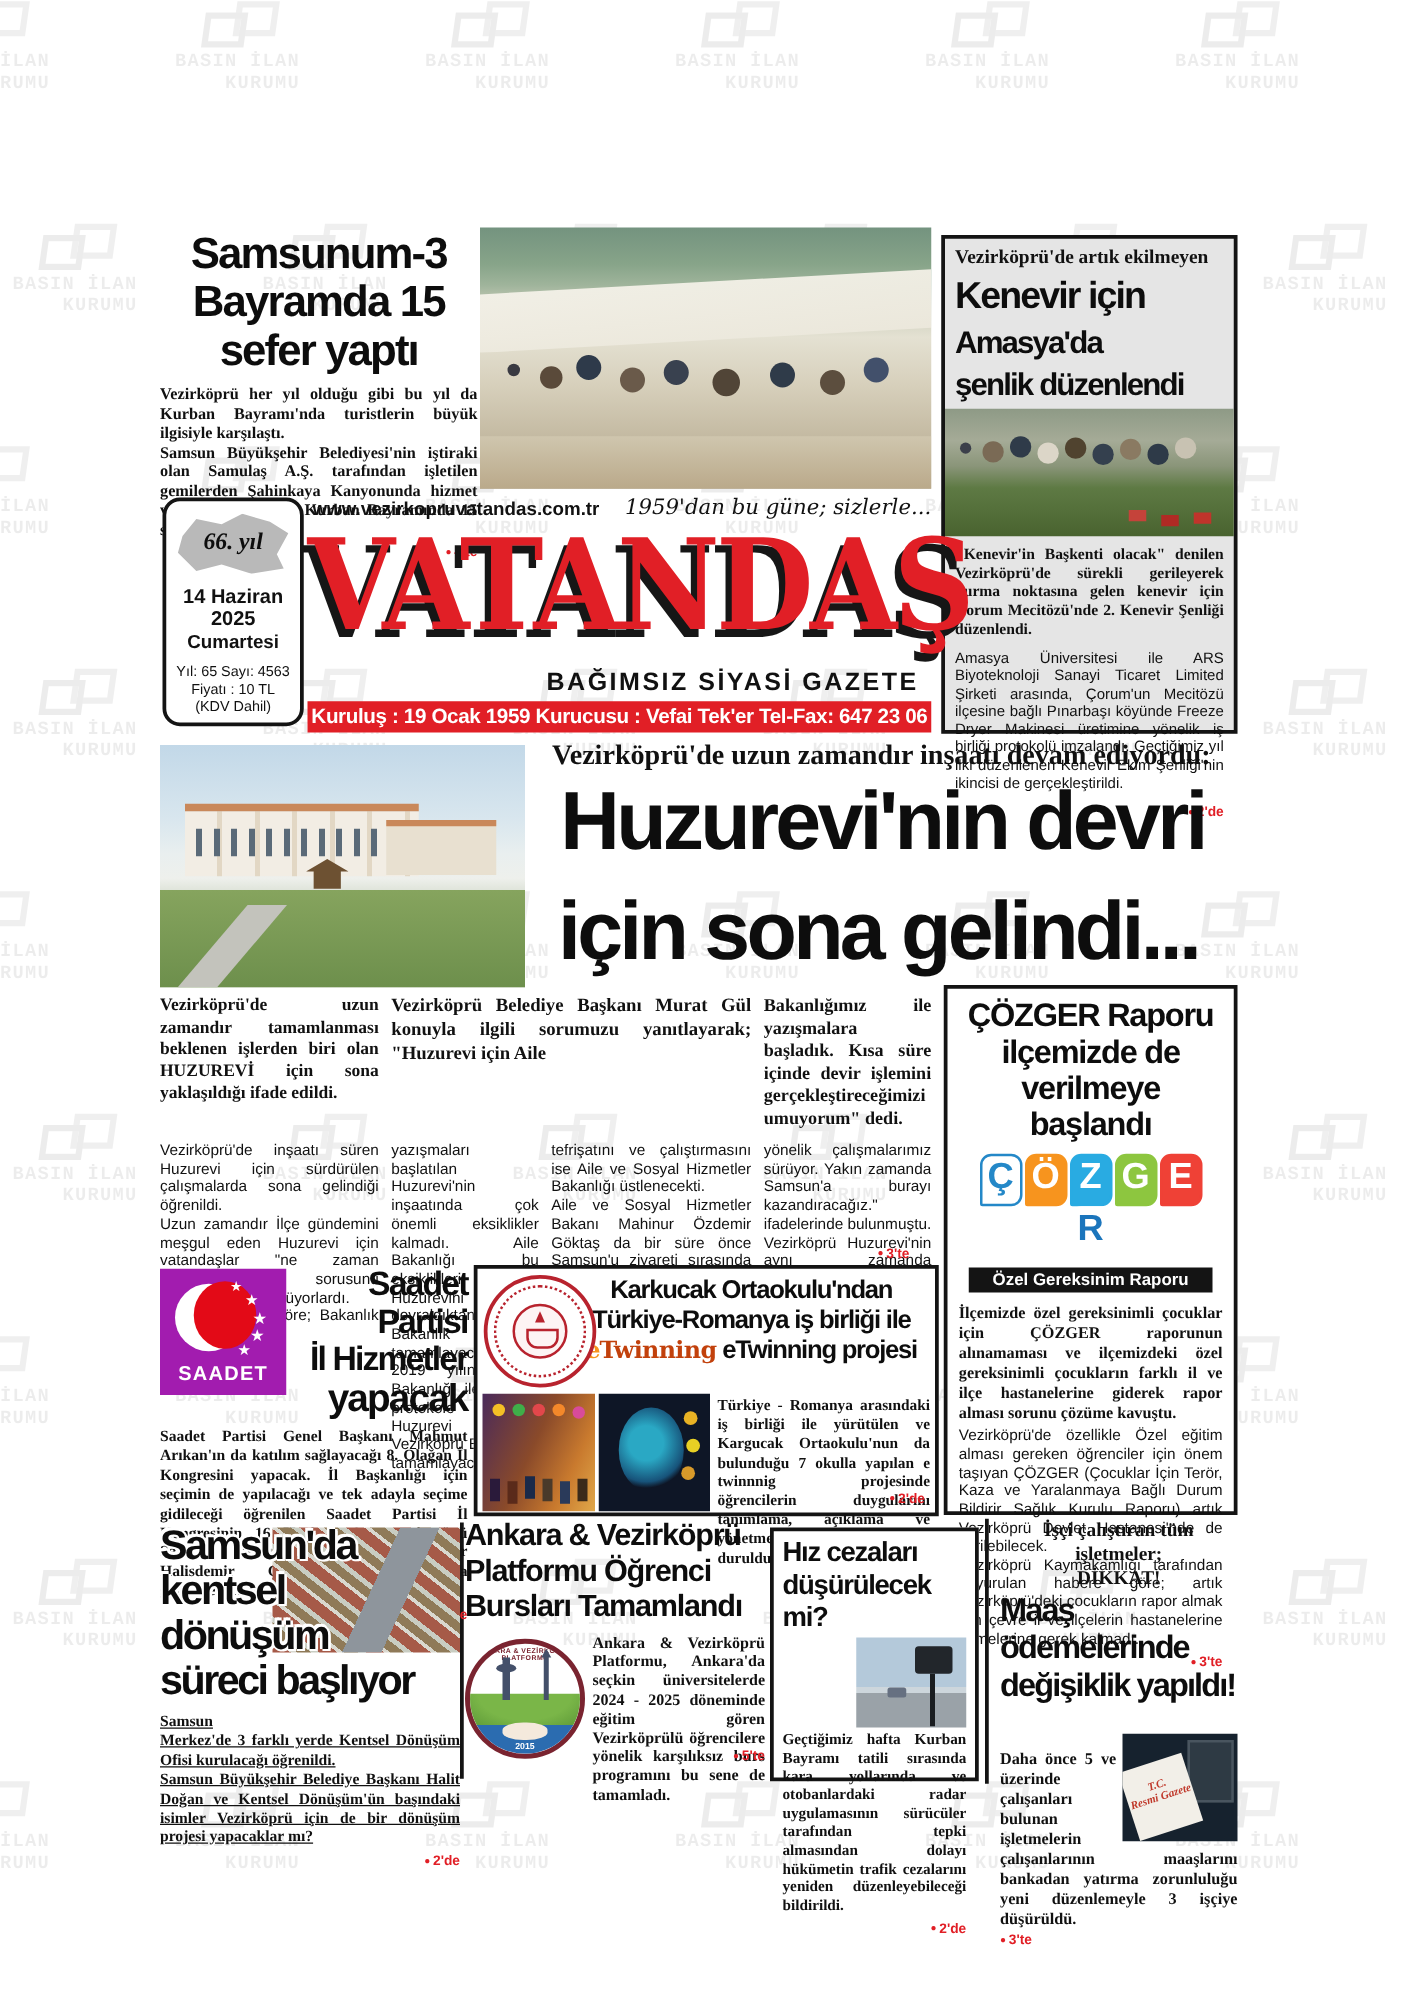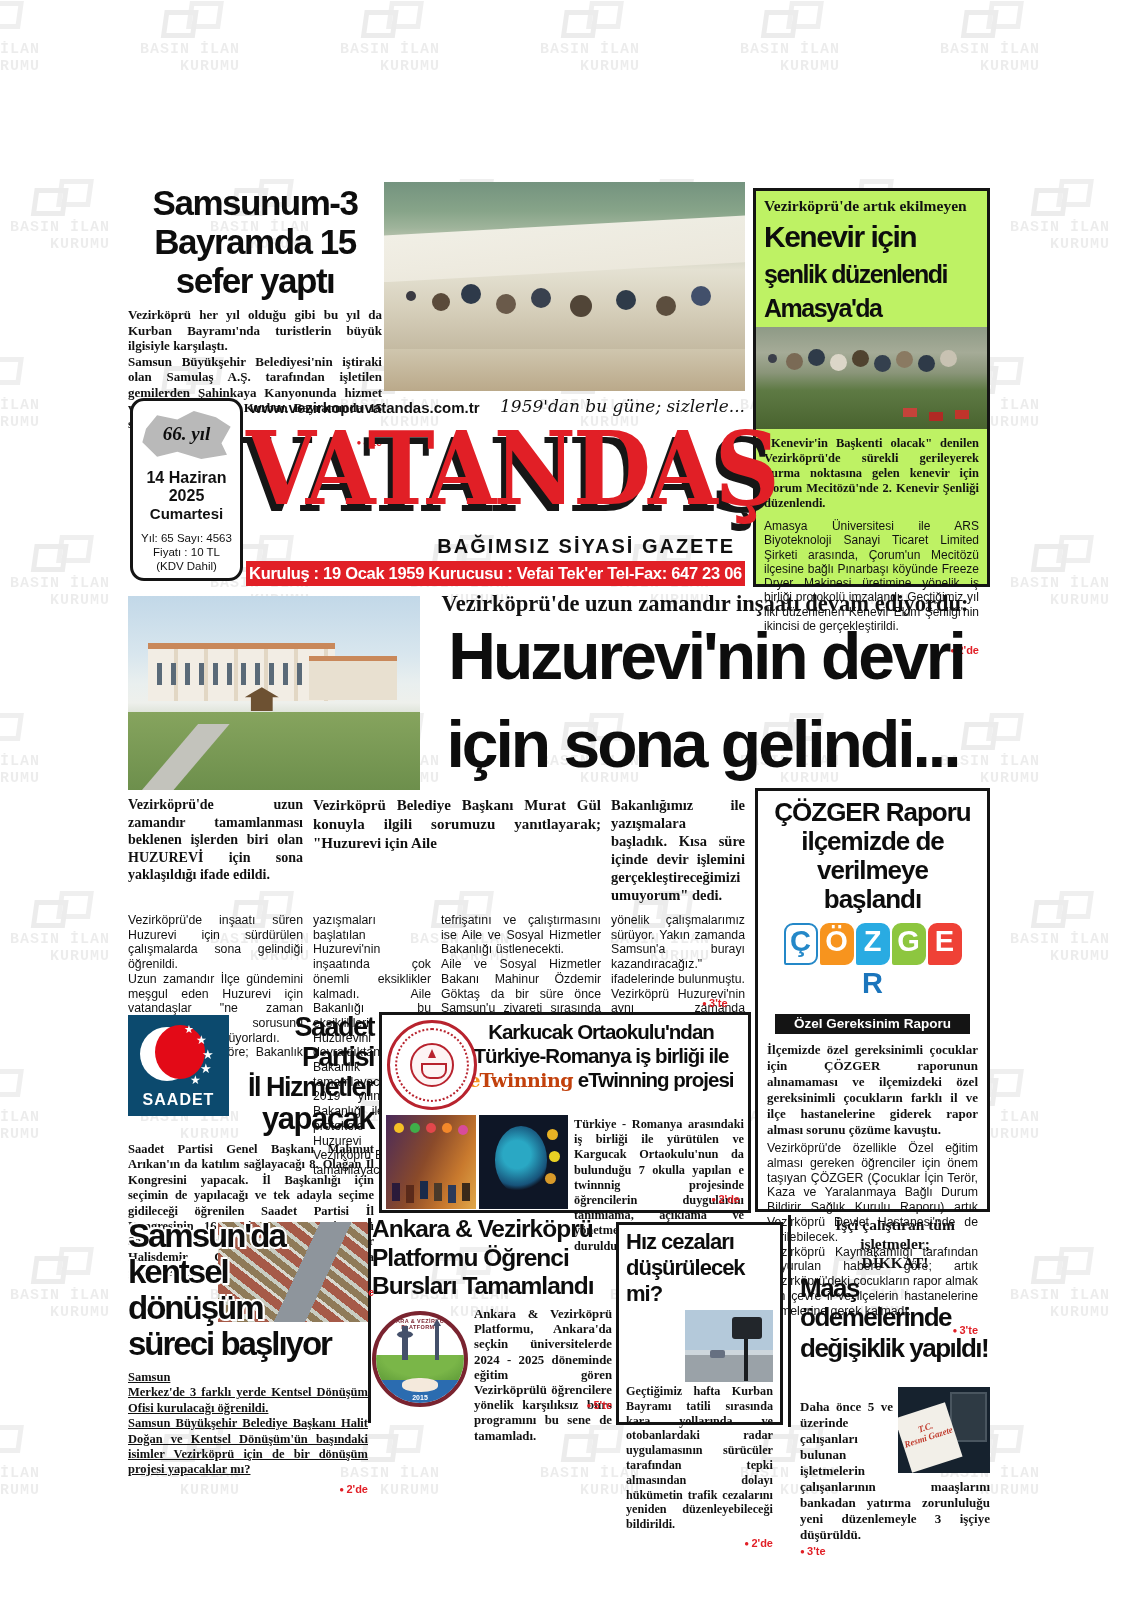--- a/index.html
+++ b/index.html
@@ -27,21 +27,21 @@
   
   #photo-boat{left:384px;top:182px;width:361px;height:209px;overflow:hidden;
     background:linear-gradient(180deg,#74937f 0%,#87a489 14%,#9fb49b 22%,#c7cbb9 30%,#e4e1d2 42%,#d7d0bc 60%,#c4baa2 80%,#b5aa90 100%);}
   .canopy{position:absolute;left:0;top:16%;width:100%;height:32%;background:linear-gradient(175deg,#f6f4ec,#e9e5d8);
     clip-path:polygon(0 30%,100% 0,100% 70%,0 100%);opacity:.96;}
   .people{position:absolute;left:6%;top:52%;width:10px;height:10px;border-radius:50%;background:#3a3a42;
     box-shadow:30px 6px 0 4px #5a4a3a,60px -2px 0 5px #2e3a4a,95px 8px 0 5px #6a5a4a,130px 2px 0 5px #39414f,
     170px 10px 0 6px #514537,215px 4px 0 5px #2f3b49,255px 10px 0 5px #5c4e3e,290px 0 0 5px #42506b;}
   .deck{position:absolute;bottom:0;width:100%;height:20%;background:linear-gradient(#cfc6ae,#baa98a);}
   
-  #kenevir{left:753px;top:188px;width:237px;height:399px;border:3px solid #141414;box-sizing:border-box;background:#bef264;}
+  #kenevir{left:753px;top:188px;width:237px;height:399px;border:3px solid #141414;box-sizing:border-box;background:#e5e5e5;}
   #kenevir .pad{padding:3px 8px;}
   #kenevir .kick{font-size:15.5px;line-height:19px;}
   #kenevir .h1{font-size:30px;}
   #kenevir .h2{font-size:25px;margin-top:2px;}
   #kenevir .h3{font-size:25px;margin-top:2px;}
   #photo-kenevir{width:100%;height:102px;margin-top:3px;overflow:hidden;position:relative;
     background:linear-gradient(180deg,#8e9a86 0%,#a5ab97 25%,#8a9579 45%,#5e7a44 62%,#49632f 100%);}
   #photo-kenevir .crowd{position:absolute;left:5%;top:26%;width:9px;height:9px;border-radius:50%;background:#3b3f4a;
     box-shadow:22px 3px 0 4px #7a6a55,44px -1px 0 4px #2f3b49,66px 4px 0 4px #dcd6c8,88px 0 0 4px #50432f,
     110px 5px 0 4px #34404e,132px 1px 0 4px #8a7a62,154px 5px 0 4px #2e3a48,176px 0 0 4px #c8c2b2;}
@@ -94,21 +94,21 @@
   #cozger{left:755px;top:788px;width:235px;height:424px;border:3px solid #141414;box-sizing:border-box;padding:7px 9px;background:#fff;}
   #cozger .h{font-size:26px;text-align:center;line-height:29px;letter-spacing:-1px;}
   #cozger-logo{text-align:center;margin:9px 0 7px;}
   .cozl{display:inline-block;width:30px;height:38px;line-height:38px;text-align:center;
     font:bold 29px "Liberation Sans",sans-serif;border:2px solid;border-radius:9px 9px 9px 2px;margin:0 1px;}
   #cozbar{background:#141414;color:#fff;font:bold 13.5px/20px "Liberation Sans",sans-serif;text-align:center;width:92%;margin:0 auto;}
   #cozger .lead{font-size:13px;line-height:16px;margin-top:8px;}
   #cozger .body{font-size:12.3px;line-height:14.8px;margin-top:3px;}
   
   #saadet{left:128px;top:1012px;width:246px;}
-  #slogo{position:absolute;left:0;top:3px;width:101px;height:101px;background:#0c4a6e;overflow:hidden;}
+  #slogo{position:absolute;left:0;top:3px;width:101px;height:101px;background:#a21caf;overflow:hidden;}
   .cres{position:absolute;left:12px;top:12px;width:54px;height:54px;border-radius:50%;background:#fff;}
   .cres::after{content:"";position:absolute;left:15px;top:-2px;width:50px;height:54px;border-radius:50%;background:#e30a17;}
   .st{position:absolute;color:#fff;}
   .st::before{content:"★";}
   #sname{position:absolute;bottom:7px;width:100%;text-align:center;color:#fff;font:bold 16px "Liberation Sans",sans-serif;letter-spacing:1px;}
   #saadet .hlwrap{margin-left:104px;text-align:right;min-height:104px;}
   #saadet .h1,#saadet .h2{font-size:27px;line-height:30px;}
   #saadet .h3{font-size:31px;line-height:34px;}
   #saadet .body{font-size:12.5px;line-height:15.4px;margin-top:6px;}
   
@@ -251,22 +251,22 @@
     <div class="canopy"></div>
     <div class="people"></div>
     <div class="deck"></div>
   </div>
 
   <div class="abs sec" id="kenevir">
     <div class="pad serifb" style="margin-top:2px;">
       <span class="kick">Vezirköprü'de artık ekilmeyen</span>
     </div>
     <div class="pad hl h1">Kenevir için</div>
+    <div class="pad hl h2">Amasya'da</div>
     <div class="pad hl h3">şenlik düzenlendi</div>
-    <div class="pad hl h2">Amasya'da</div>
     <div id="photo-kenevir">
       <div class="crowd"></div>
       <div class="reds"></div>
     </div>
     <div class="pad serifb just lead">"Kenevir'in Başkenti olacak" denilen Vezirköprü'de sürekli gerileyerek durma noktasına gelen kenevir için Çorum Mecitözü'nde 2. Kenevir Şenliği düzenlendi.</div>
     <div class="pad just body">Amasya Üniversitesi ile ARS Biyoteknoloji Sanayi Ticaret Limited Şirketi arasında, Çorum'un Mecitözü ilçesine bağlı Pınarbaşı köyünde Freeze Dryer Makinesi üretimine yönelik iş birliği protokolü imzalandı. Geçtiğimiz yıl ilki düzenlenen Kenevir Ekim Şenliği'nin ikincisi de gerçekleştirildi.</div>
     <div class="pad prow"><span class="pref">2'de</span></div>
   </div>
 
   <div class="abs sec" id="datebox">

